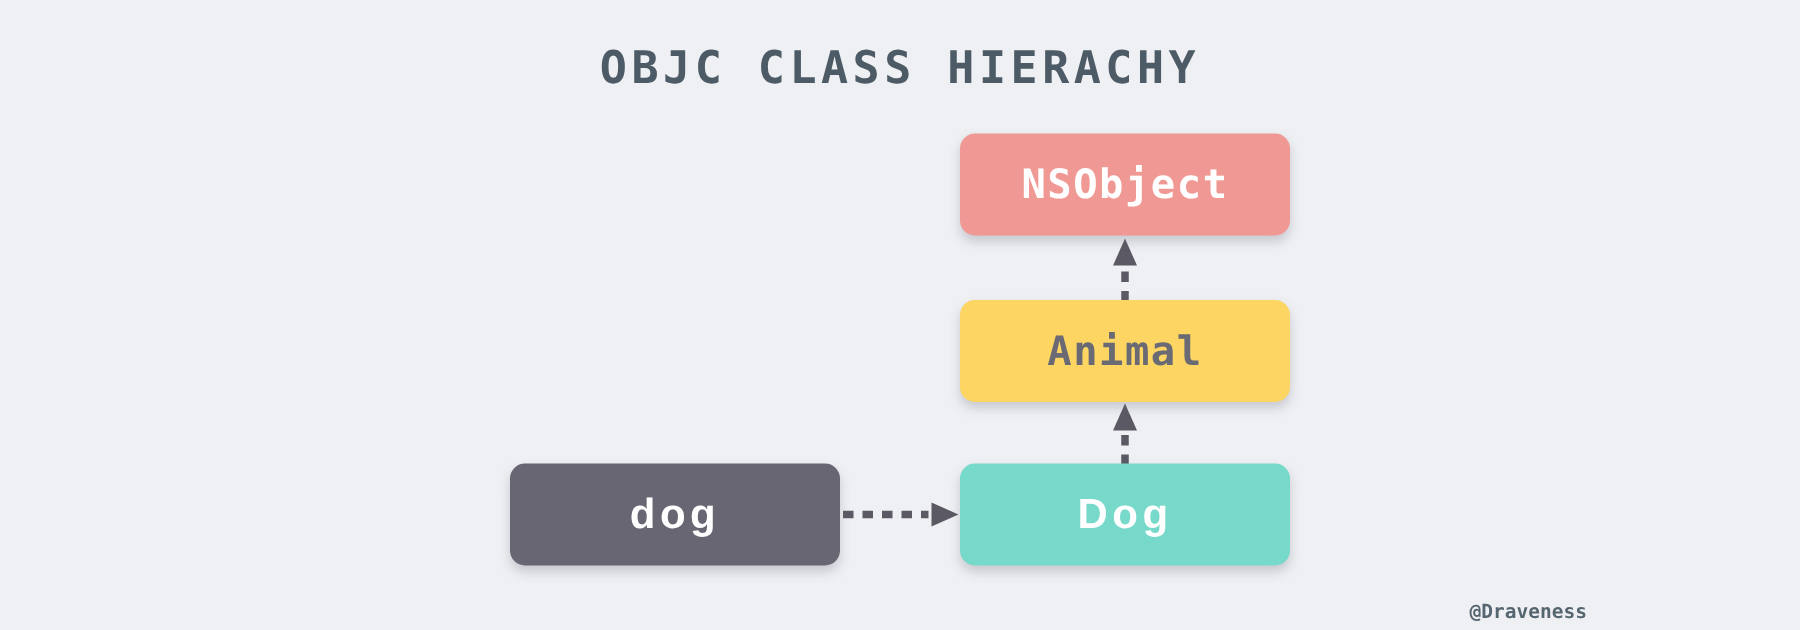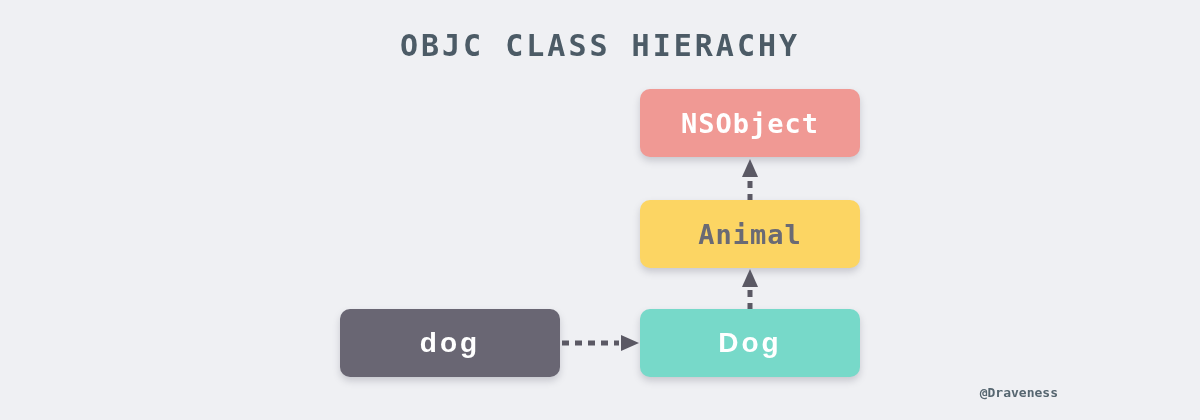--- a/index.html
+++ b/index.html
@@ -61,21 +61,21 @@
   .edge-line {
     stroke: var(--arrow);
     stroke-width: 5;
     stroke-dasharray: 7 6;
     fill: none;
   }
   .edge-head { fill: var(--arrow); stroke: none; }
   .watermark {
     position: absolute;
     right: 6px;
-    bottom: 20px;
+    bottom: 4px;
     font-size: 13px;
     font-weight: bold;
     color: #566670;
     font-family: "DejaVu Sans Mono", monospace;
   }
 </style>
 </head>
 <body>
 
 <div class="canvas">

